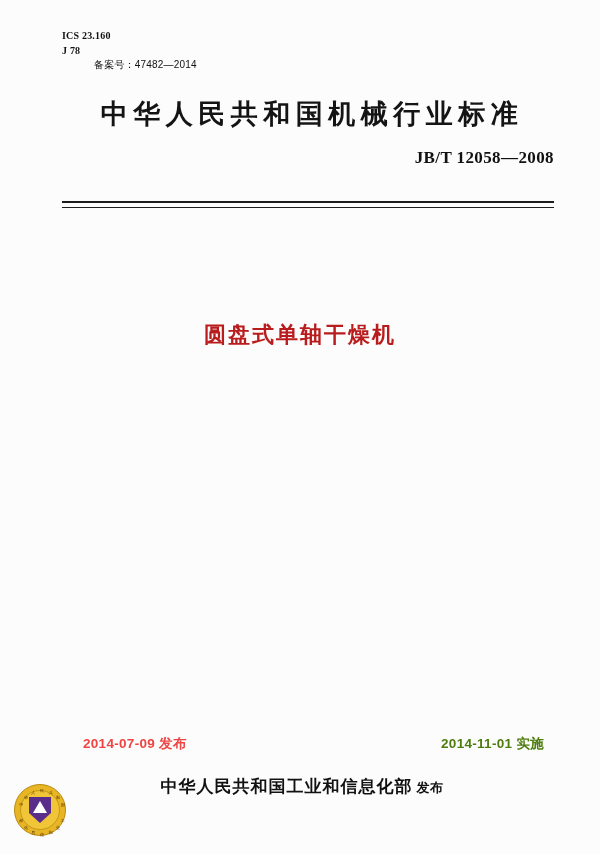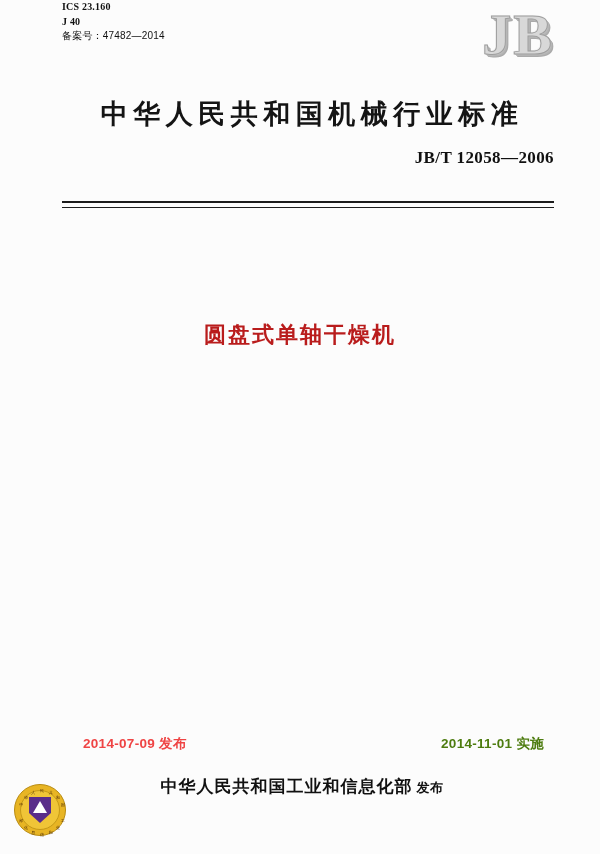--- a/index.html
+++ b/index.html
@@ -20,33 +20,34 @@
     left: 0; top: 0;
     width: 600px;
     height: 854px;
     background: #fcfcfc;
   }
 
   
   .meta {
     position: absolute;
     left: 62px;
-    top: 0;
+    top: 29px;
     font-family: "Liberation Serif", serif;
     font-size: 10px;
     line-height: 14.5px;
     font-weight: bold;
     color: #111;
     letter-spacing: 0.2px;
   }
   .meta div { white-space: nowrap; }
   .meta .cn {
     font-family: "Liberation Sans", sans-serif;
     font-weight: normal;
     font-size: 10px;
+    margin-left: 32px;
   }
 
   
   .jb-logo {
     position: absolute;
     right: 46px;
     top: 6px;
     font-family: "Liberation Serif", serif;
     font-size: 58px;
     font-weight: bold;
@@ -232,29 +233,28 @@
     white-space: nowrap;
   }
 </style>
 </head>
 <body>
 
 <div class="page">
 
   <div class="meta">
     <div>ICS 23.160</div>
-    <div>J 40</div>
+    <div>J 78</div>
     <div class="cn">备案号：47482—2014</div>
   </div>
 
-  <div class="jb-logo">JB</div>
 
   <div class="std-title">中华人民共和国机械行业标准</div>
 
-  <div class="std-number">JB/T 12058—2006</div>
+  <div class="std-number">JB/T 12058—2008</div>
 
   <div class="rule-top"></div>
   <div class="rule-bottom"></div>
 
   <div class="subject-cn">圆盘式单轴干燥机</div>
 
   <div class="date-left">2014-07-09 发布</div>
   <div class="date-right">2014-11-01 实施</div>
 
   <div class="issuer">

